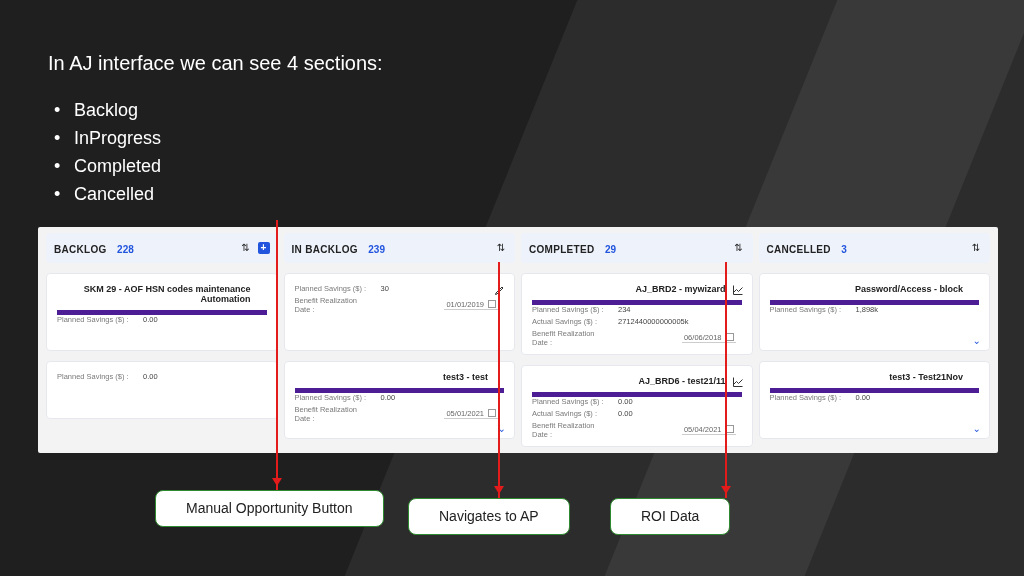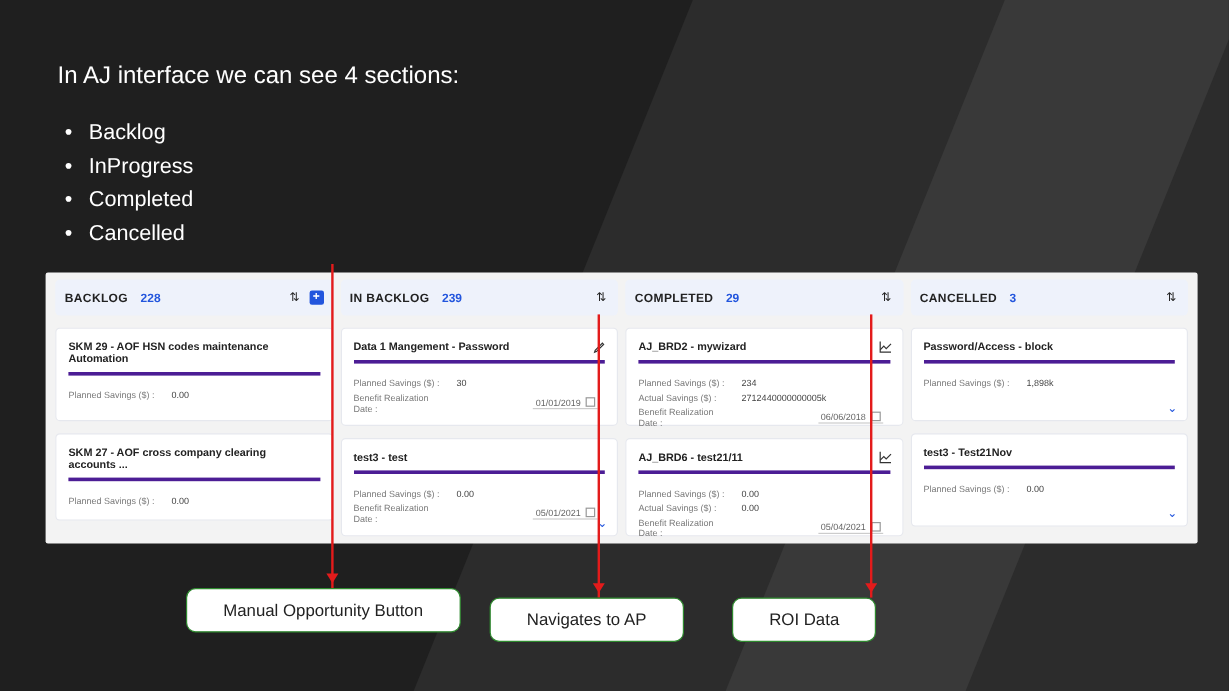--- a/index.html
+++ b/index.html
@@ -18,21 +18,21 @@
   .lane{flex:1;min-width:0;display:flex;flex-direction:column;}
   .lane-header{background:#eef2fb;border-radius:4px;display:flex;align-items:center;justify-content:space-between;padding:6px 8px;margin-bottom:10px;}
   .lane-title{font-size:10px;font-weight:700;letter-spacing:.3px;}
   .lane-count{color:#2255dd;font-size:10px;font-weight:700;margin-left:6px;}
   .lane-actions{display:flex;align-items:center;gap:6px;}
   .sort-icon,.add-btn{width:12px;height:12px;display:flex;align-items:center;justify-content:center;font-size:10px;color:#222;}
   .add-btn{background:#2255dd;color:#fff;border-radius:2px;font-weight:700;}
 
   .cards{display:flex;flex-direction:column;gap:10px;overflow:hidden;}
   .card{background:#fff;border-radius:4px;border:1px solid #e6e8ee;padding:10px 10px 8px 10px;position:relative;min-height:78px;}
-  .card-title{font-size:9px;font-weight:700;border-bottom:3px solid #4c1d95;padding-bottom:6px;margin-bottom:12px;padding-right:16px;}
+  .card-title{font-size:9px;font-weight:700;border-bottom:5px solid #4c1d95;padding-bottom:6px;margin-bottom:0;padding-right:16px;text-align:right;}
   .card-icon{position:absolute;top:8px;right:8px;width:12px;height:12px;color:#333;}
   .row{display:flex;align-items:center;gap:6px;font-size:7.5px;color:#7a7a7a;margin-bottom:3px;position:relative;}
   .row .label{flex:0 0 80px;}
   .row .value{color:#444;}
   .date-box{border-bottom:1px solid #ccc;padding:0 2px;display:inline-flex;align-items:center;gap:4px;color:#666;font-size:7.5px;position:absolute;right:6px;}
   .cal-icon{width:8px;height:8px;border:1px solid #999;position:relative;}
   .chev{position:absolute;bottom:4px;right:8px;color:#2255dd;font-size:10px;}
   .card.half{min-height:58px;}
 
   
@@ -71,38 +71,36 @@
         </div>
         <div class="cards">
           <div class="card">
             <div class="card-title">SKM 29 - AOF HSN codes maintenance Automation</div>
             <div class="row">
               <span class="label">Planned Savings ($) :</span>
               <span class="value">0.00</span>
             </div>
           </div>
           <div class="card half">
-            <div class="card-title">SKM 27 - AOF cross company clearing accounts ...</div>
             <div class="row">
               <span class="label">Planned Savings ($) :</span>
               <span class="value">0.00</span>
             </div>
           </div>
         </div>
       </div>
       <div class="lane">
         <div class="lane-header">
           <div><span class="lane-title">IN BACKLOG</span> <span class="lane-count">239</span></div>
           <div class="lane-actions">
             <span class="sort-icon">⇅</span>
           </div>
         </div>
         <div class="cards">
           <div class="card">
-            <div class="card-title">Data 1 Mangement - Password</div>
             <span class="card-icon"><svg class="mini" viewBox="0 0 24 24" fill="none" stroke="currentColor" stroke-width="2">
                 <path d="M3 21l3-1 12-12-2-2L4 18l-1 3z"></path>
               </svg></span>
             <div class="row">
               <span class="label">Planned Savings ($) :</span>
               <span class="value">30</span>
             </div>
             <div class="row">
               <span class="label">Benefit Realization Date :</span>
               <span class="date-box">01/01/2019 <span class="cal-icon"></span></span>

